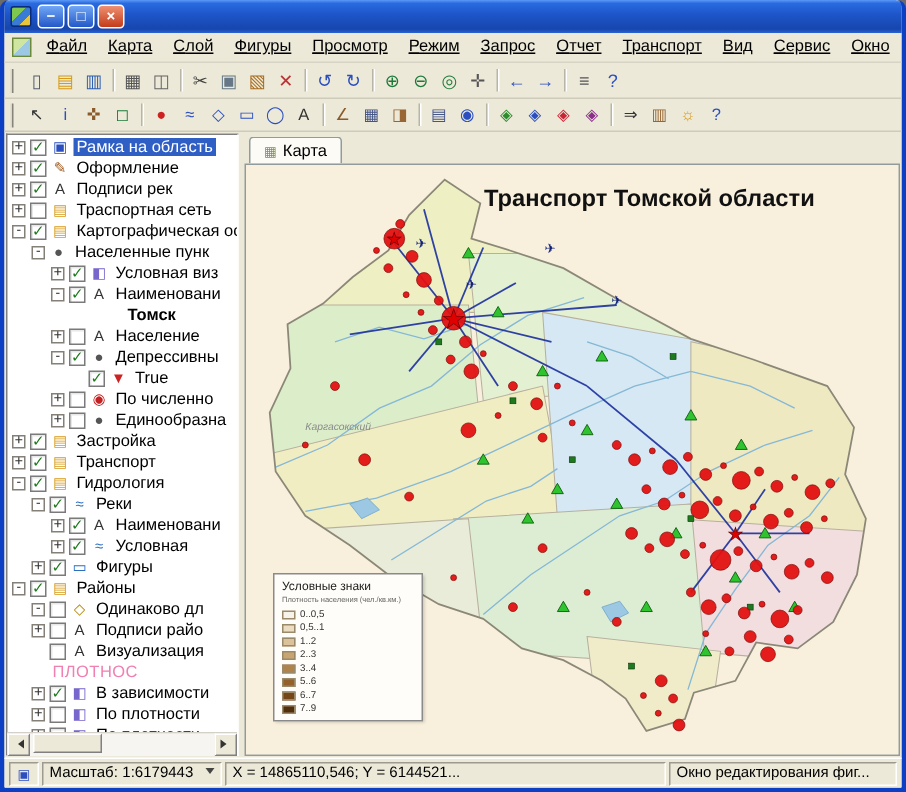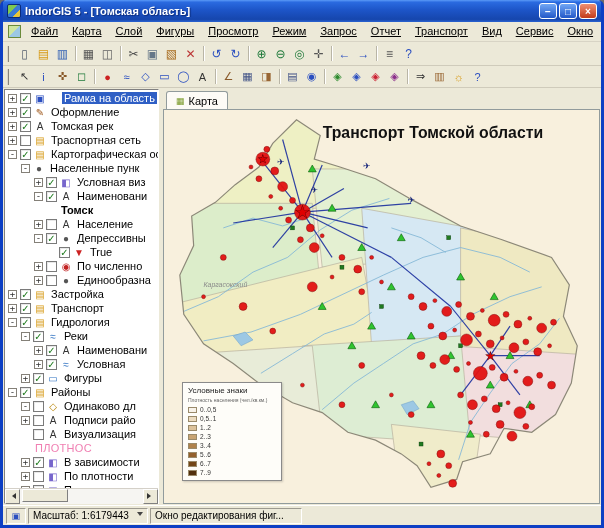--- a/index.html
+++ b/index.html
@@ -52,21 +52,21 @@
   .trow { height:14px; display:flex; align-items:center; gap:3px; white-space:nowrap; }
   .texp { width:9px; height:9px; flex:0 0 9px; border:1px solid #848078; background:#fff;
           color:#333; font-size:9px; display:inline-flex; align-items:center; justify-content:center;
           font-family:"DejaVu Sans Mono", monospace; line-height:7px; }
   .tspacer { width:9px; flex:0 0 9px; }
   .tchk { width:11px; height:11px; flex:0 0 11px; border:1px solid #7a7a7a; background:#fff;
           color:#1c7a1c; font-size:10px; display:inline-flex; align-items:center; justify-content:center;
           box-shadow:inset 1px 1px 0 #e8e8e8; }
   .tico { width:12px; flex:0 0 12px; font-size:10px; text-align:center; }
   .tlabel { font-size:11px; color:#000; padding:0 2px; }
-  .tlabel.sel { background:#2f5fc5; color:#fff;margin-left:13px; }
+  .tlabel.sel { background:#2f5fc5; color:#fff; }
   .tlabel.bold { font-weight:bold; }
   .tlabel.pink { color:#f07fb2; letter-spacing:.3px;text-align:center; }
 
   .hscroll { flex:0 0 15px; height:15px; border-top:1px solid #d4d0c8; background:#ece9d8;
              display:flex; align-items:center; }
   .sbtn { width:15px; height:15px; flex:0 0 15px; background:#ece9d8; border:1px solid;
           border-color:#fff #808080 #808080 #fff; display:flex; align-items:center; justify-content:center; }
   .arr-l { width:0; height:0; border:3px solid transparent; border-right:4px solid #333; }
   .arr-r { width:0; height:0; border:3px solid transparent; border-left:4px solid #333; }
   .strack { flex:1; height:15px; background:#f6f5f2; position:relative; }
@@ -102,21 +102,20 @@
   .sseg.mode { width:152px; flex:0 0 152px; }
   .ddarrow { width:0; height:0; border:3px solid transparent; border-top:4px solid #444; margin-left:auto; }
 </style>
 </head>
 <body>
 
 <div class="window">
 
   <div class="titlebar">
     <span class="app-icon"></span>
-    <span class="title-text">IndorGIS 5 - [Томская область]</span>
     <span class="win-btns">
       <span class="wbtn">−</span>
       <span class="wbtn">□</span>
       <span class="wbtn close">×</span>
     </span>
   </div>
 
   <div class="menubar">
     <span class="child-icon"></span>
     <span style="display:flex;">
@@ -215,21 +214,21 @@
           <div class="trow" style="padding-left: 3px;">
             <span class="texp">+</span>
             <span class="tchk">✓</span>
             <span class="tico" style="color: rgb(160, 90, 30);">✎</span>
             <span class="tlabel">Оформление</span>
           </div>
           <div class="trow" style="padding-left: 3px;">
             <span class="texp">+</span>
             <span class="tchk">✓</span>
             <span class="tico" style="color: rgb(51, 51, 51);">A</span>
-            <span class="tlabel">Томская рек</span>
+            <span class="tlabel">Подписи рек</span>
           </div>
           <div class="trow" style="padding-left: 3px;">
             <span class="texp">+</span>
             <span class="tchk"></span>
             <span class="tico" style="color: rgb(215, 155, 24);">▤</span>
             <span class="tlabel">Траспортная сеть</span>
           </div>
           <div class="trow" style="padding-left: 3px;">
             <span class="texp">-</span>
             <span class="tchk">✓</span>
@@ -246,21 +245,21 @@
             <span class="tchk">✓</span>
             <span class="tico" style="color: rgb(119, 102, 204);">◧</span>
             <span class="tlabel">Условная виз</span>
           </div>
           <div class="trow" style="padding-left: 29px;">
             <span class="texp">-</span>
             <span class="tchk">✓</span>
             <span class="tico" style="color: rgb(51, 51, 51);">A</span>
             <span class="tlabel">Наименовани</span>
           </div>
-          <div class="trow" style="padding-left: 42px;">
+          <div class="trow" style="padding-left: 66px;">
             <span class="tspacer"></span>
             <span class="tlabel bold">Томск</span>
           </div>
           <div class="trow" style="padding-left: 29px;">
             <span class="texp">+</span>
             <span class="tchk"></span>
             <span class="tico" style="color: rgb(51, 51, 51);">A</span>
             <span class="tlabel">Население</span>
           </div>
           <div class="trow" style="padding-left: 29px;">
@@ -606,16 +605,17 @@
 
   </div>
 
   <div class="statusbar">
     <span class="sseg iconseg">▣</span>
     <span class="sseg scale">
       <span>Масштаб:</span>
       <span>1:6179443</span>
       <span class="ddarrow"></span>
     </span>
+    <span class="sseg coords">X = 14865110,546; Y = 6144521...</span>
     <span class="sseg mode">Окно редактирования фиг...</span>
   </div>
 
 </div>
 
 </body></html>

